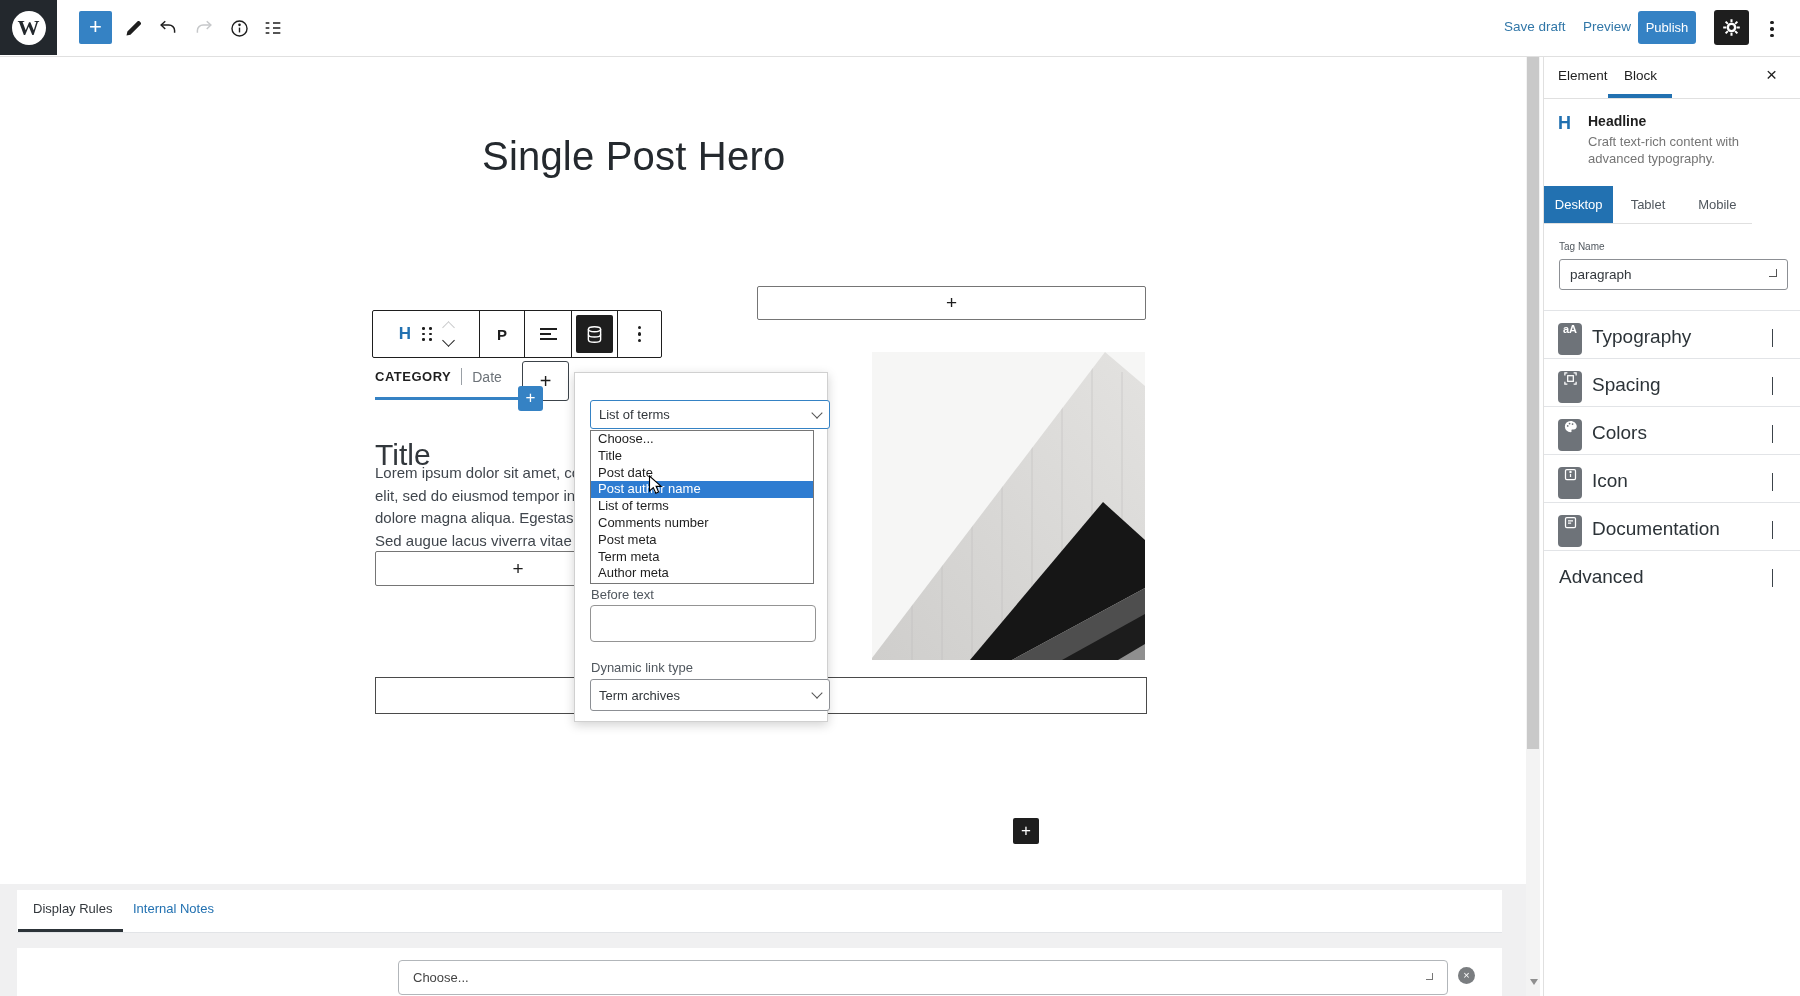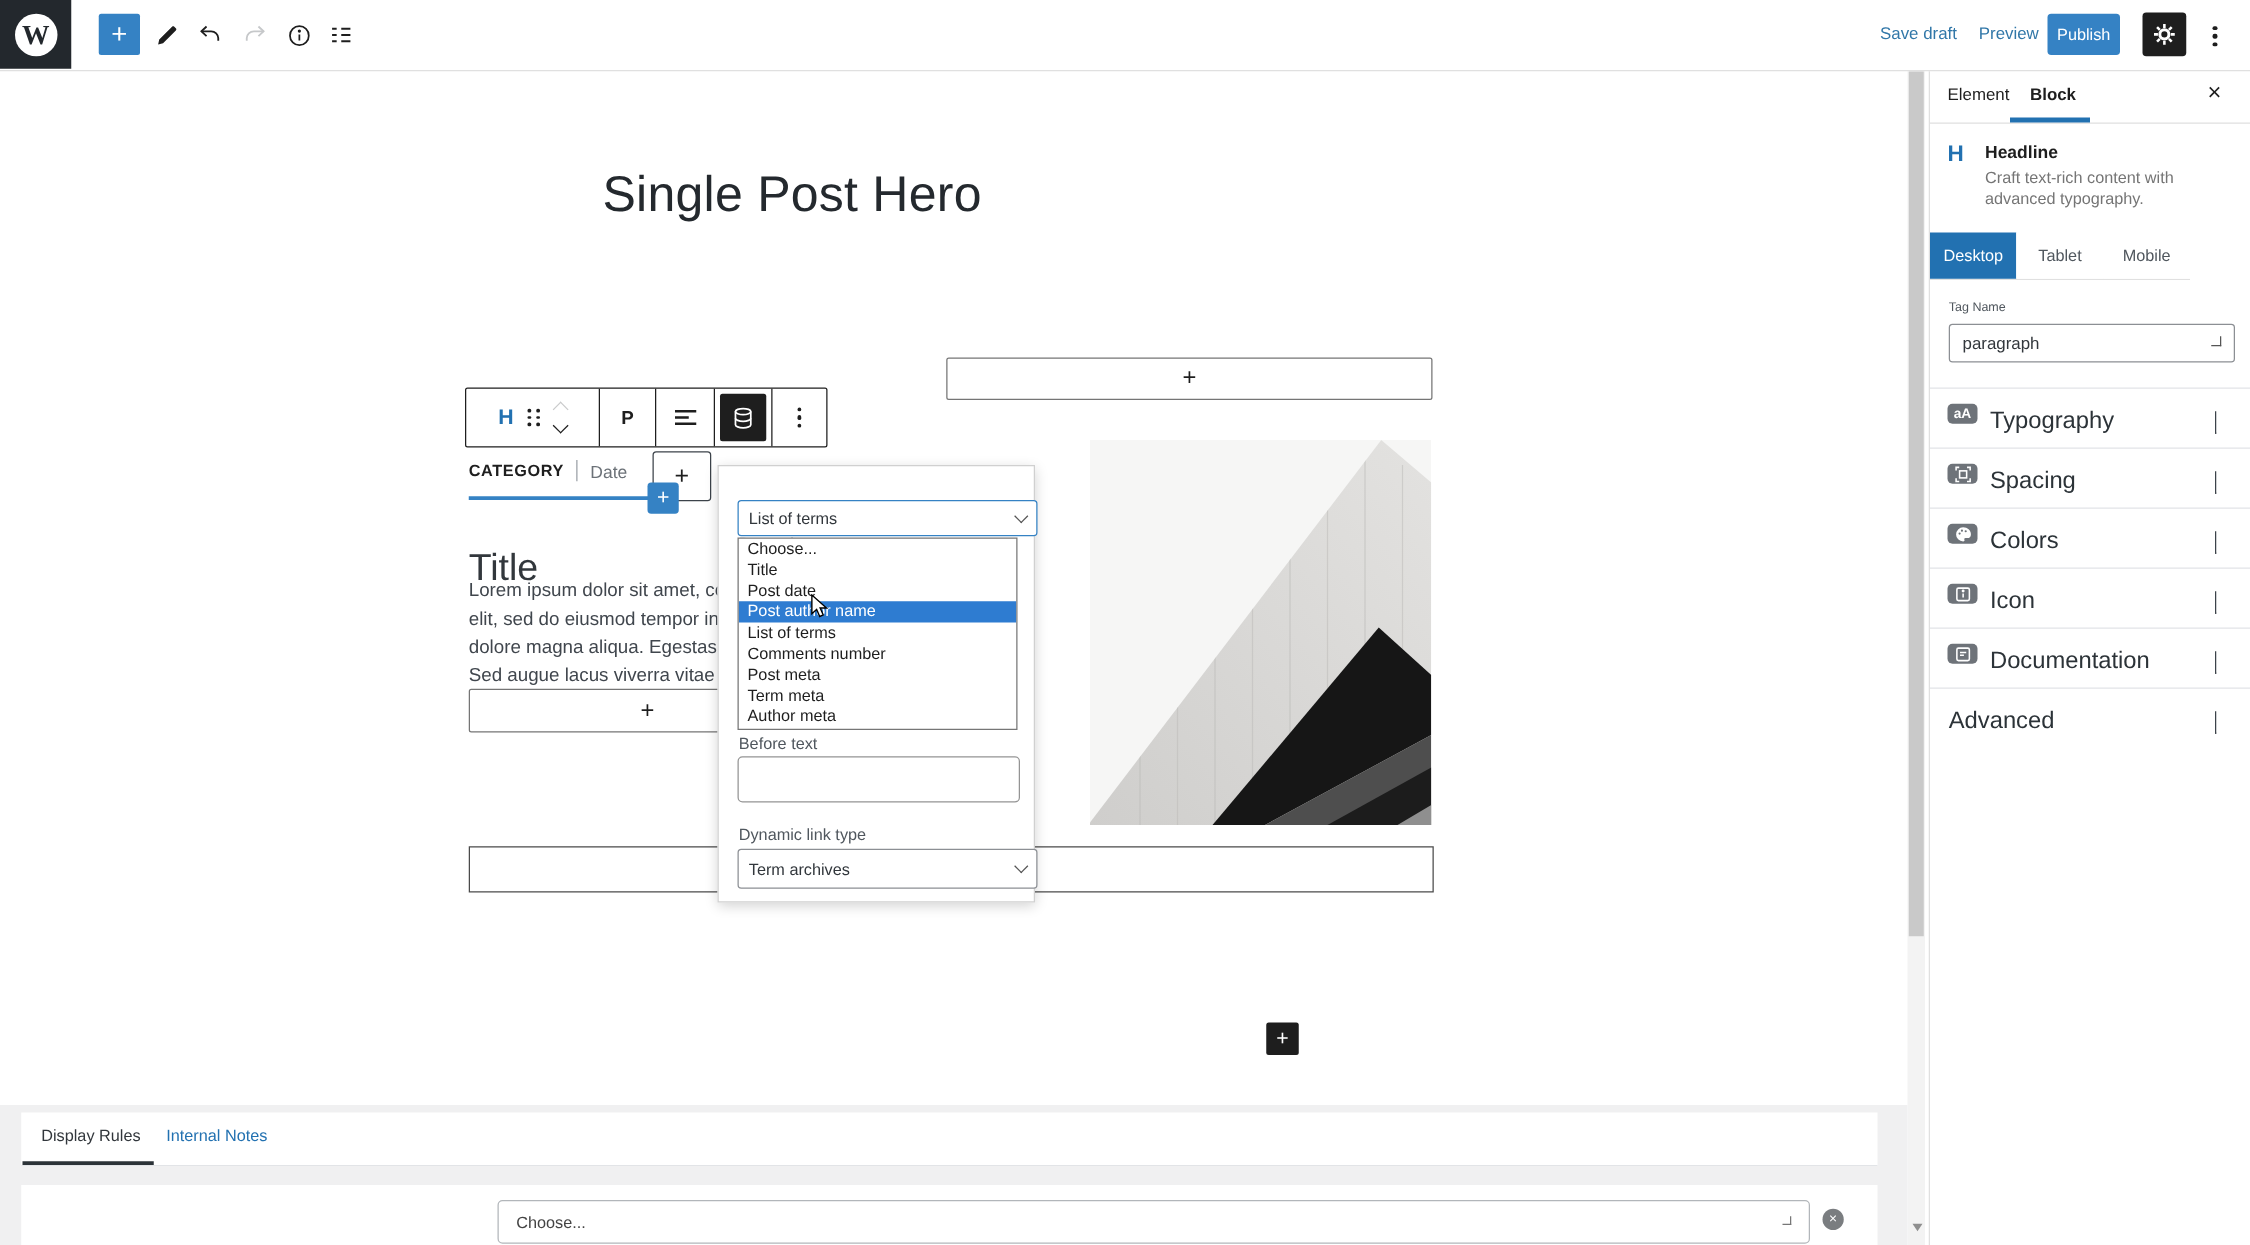--- a/index.html
+++ b/index.html
@@ -103,21 +103,21 @@
   .dev-tabs{position:absolute;left:0;top:131px;width:208px;height:37px;display:flex;border-bottom:1px solid #e0e0e0;}
   .dev-tab{flex:1;display:flex;align-items:center;justify-content:center;font-size:13px;color:#50575e;background:#fff;}
   .dev-tab.active{background:#2271b1;color:#fff;}
 
   .tag-label{position:absolute;left:15px;top:186px;font-size:10px;color:#50575e;}
   .tag-select{position:absolute;left:15px;top:204px;width:229px;height:31px;border:1px solid #8c8f94;border-radius:3px;background:#fff;
               font-size:13.5px;color:#32373c;display:flex;align-items:center;padding:0 10px;justify-content:space-between;box-sizing:border-box;}
   .tag-select .chev{width:7px;height:7px;border-color:#555;margin-top:-4px;}
 
   .panel-row{position:absolute;left:0;width:257px;height:48px;border-top:1px solid #e2e4e7;}
-  .panel-ico{position:absolute;left:14px;top:12px;width:24px;height:16px;background:#6e7379;border-radius:4px;display:flex;align-items:center;justify-content:center;}
+  .panel-ico{position:absolute;left:14px;top:12px;width:24px;height:32px;background:#6e7379;border-radius:4px;display:flex;align-items:flex-start;justify-content:center;}
   .panel-ico span{color:#fff;font-size:11px;font-weight:bold;}
   .panel-label{position:absolute;left:48px;top:15px;font-size:19px;font-weight:500;color:#2c3338;}
   .panel-label.noicon{left:15px;}
   .panel-chev{position:absolute;left:228px;top:18px;}
   .panel-chev .chev{border-color:#3c434a;}
 
   .cursor{position:absolute;left:648px;top:420px;z-index:20;}
 </style>
 </head>
 <body>
@@ -316,21 +316,21 @@
     </div>
 
     <div class="sb-track"></div>
     <div class="sb-thumb"></div>
     <div class="sb-arrow"></div>
   </div>
 
   <div class="sidebar">
     <div class="sb-header">
       <span class="sb-tab" style="left:14px;">Element</span>
-      <span class="sb-tab" style="left:80px;font-weight:bold;">Block</span>
+      <span class="sb-tab" style="left:80px;">Block</span>
       <span class="sb-tab-underline"></span>
       <span class="sb-close">×</span>
     </div>
 
     <span class="card-h">H</span>
     <span class="card-title">Headline</span>
     <span class="card-desc">Craft text-rich content with advanced typography.</span>
 
     <div class="dev-tabs">
       <div class="dev-tab active">Desktop</div>

